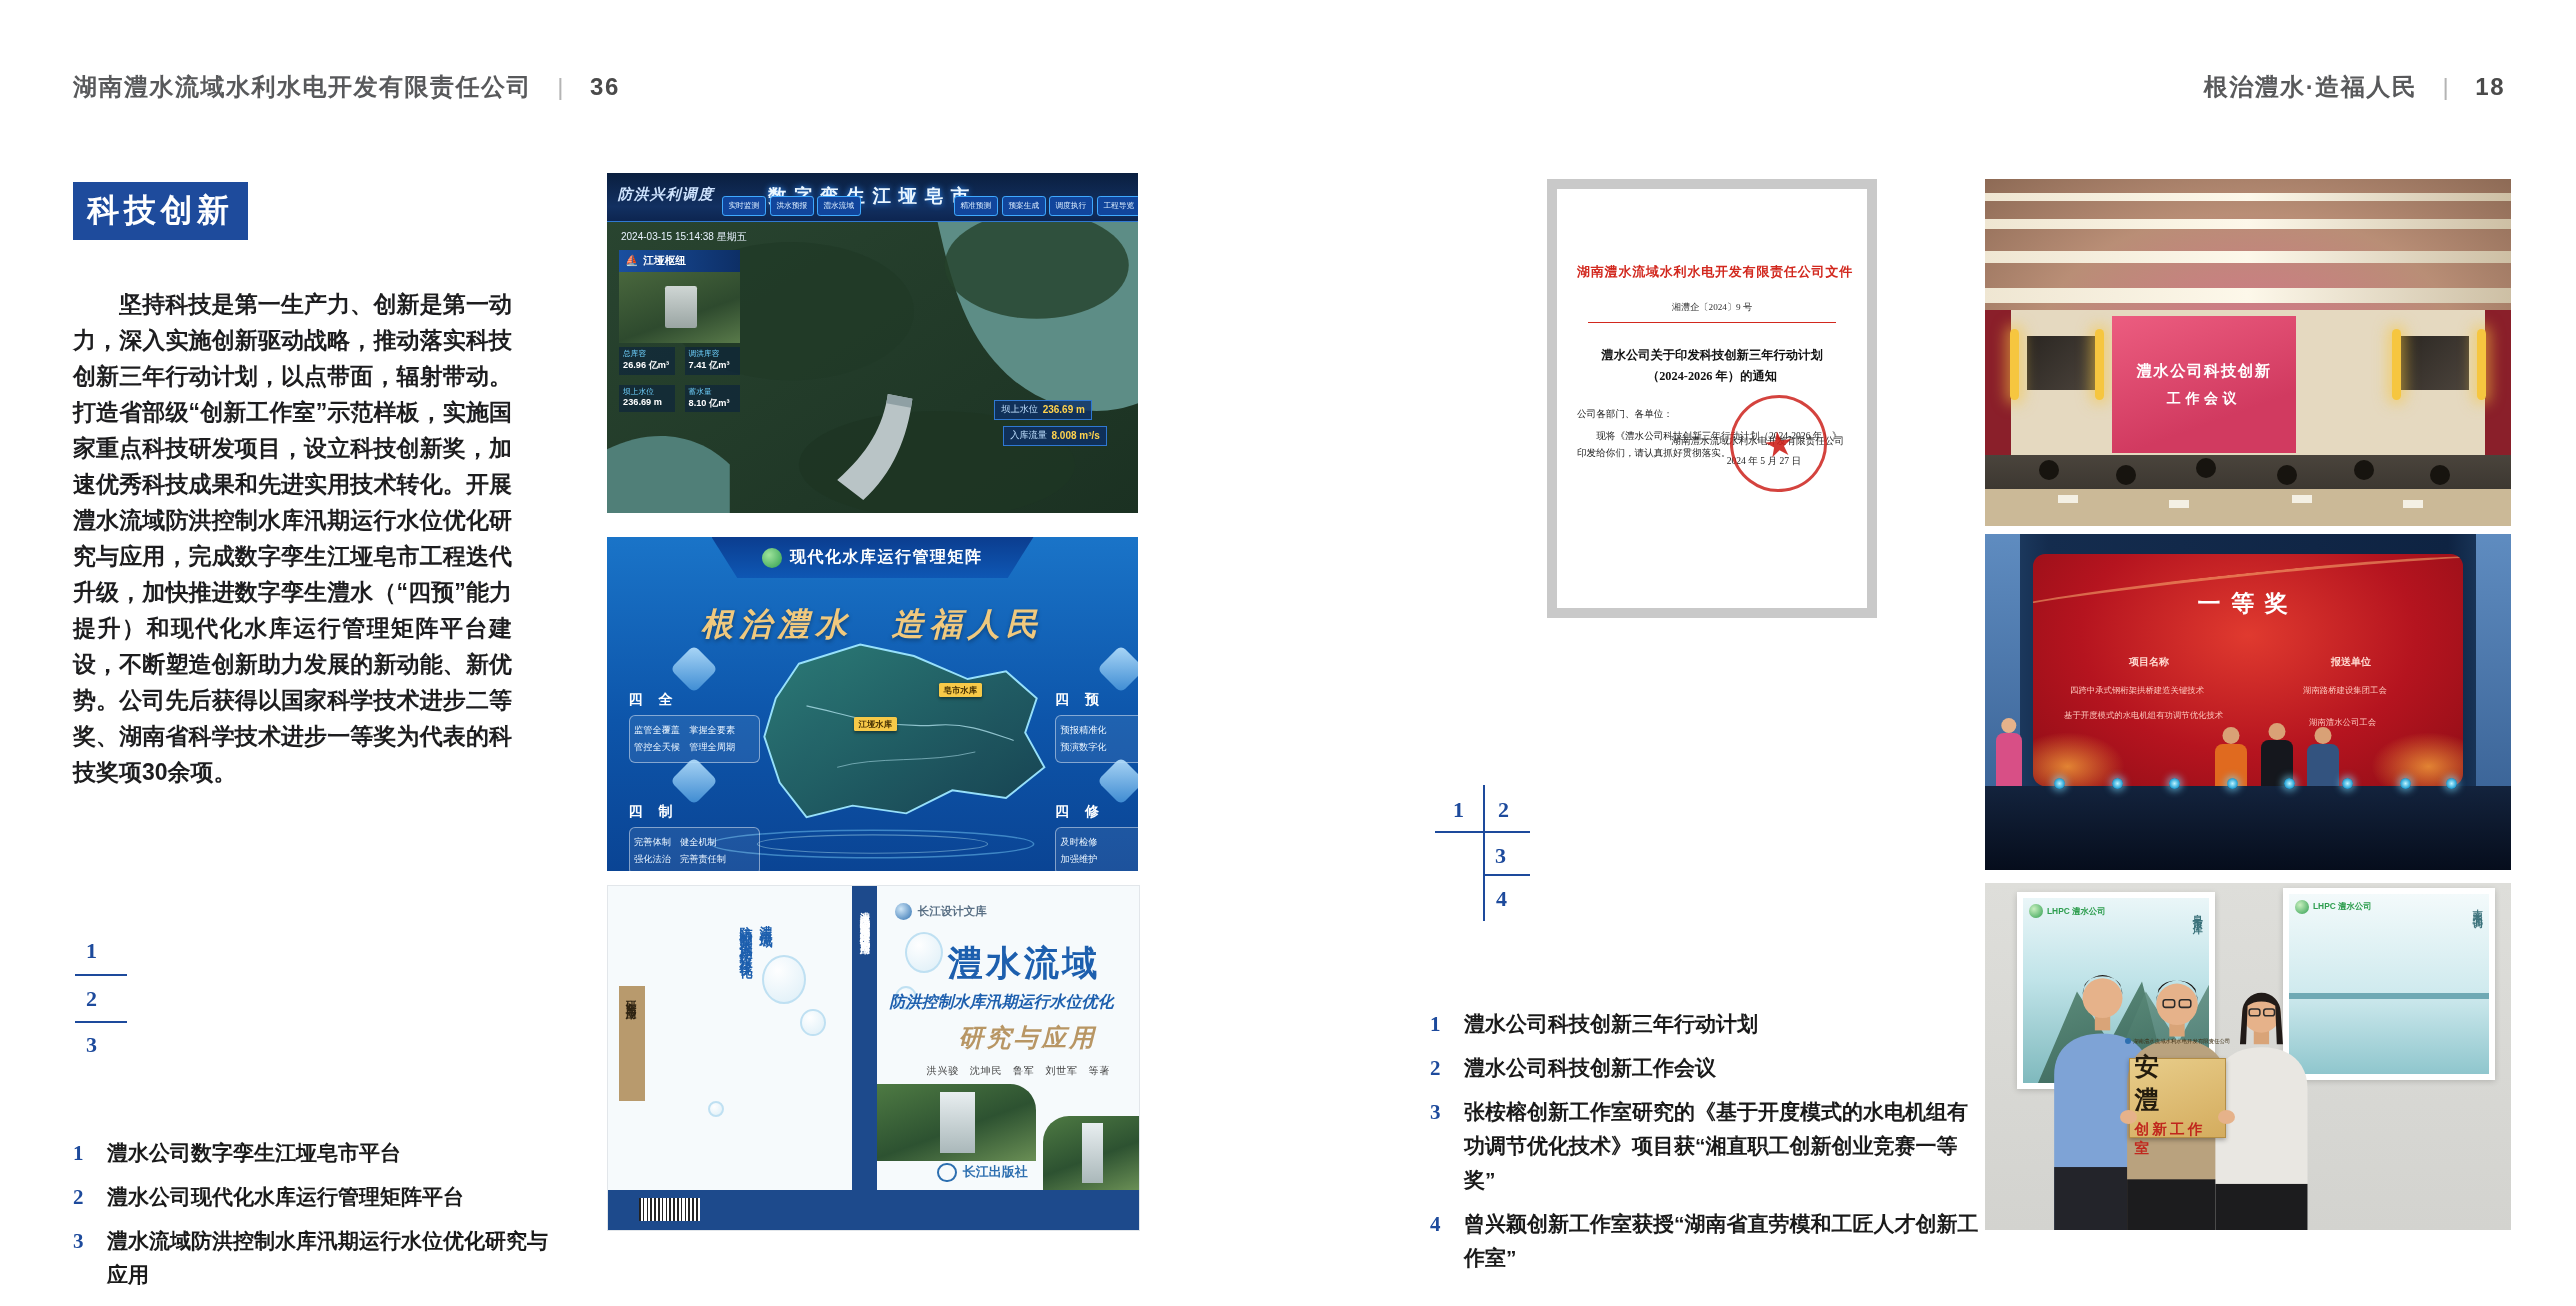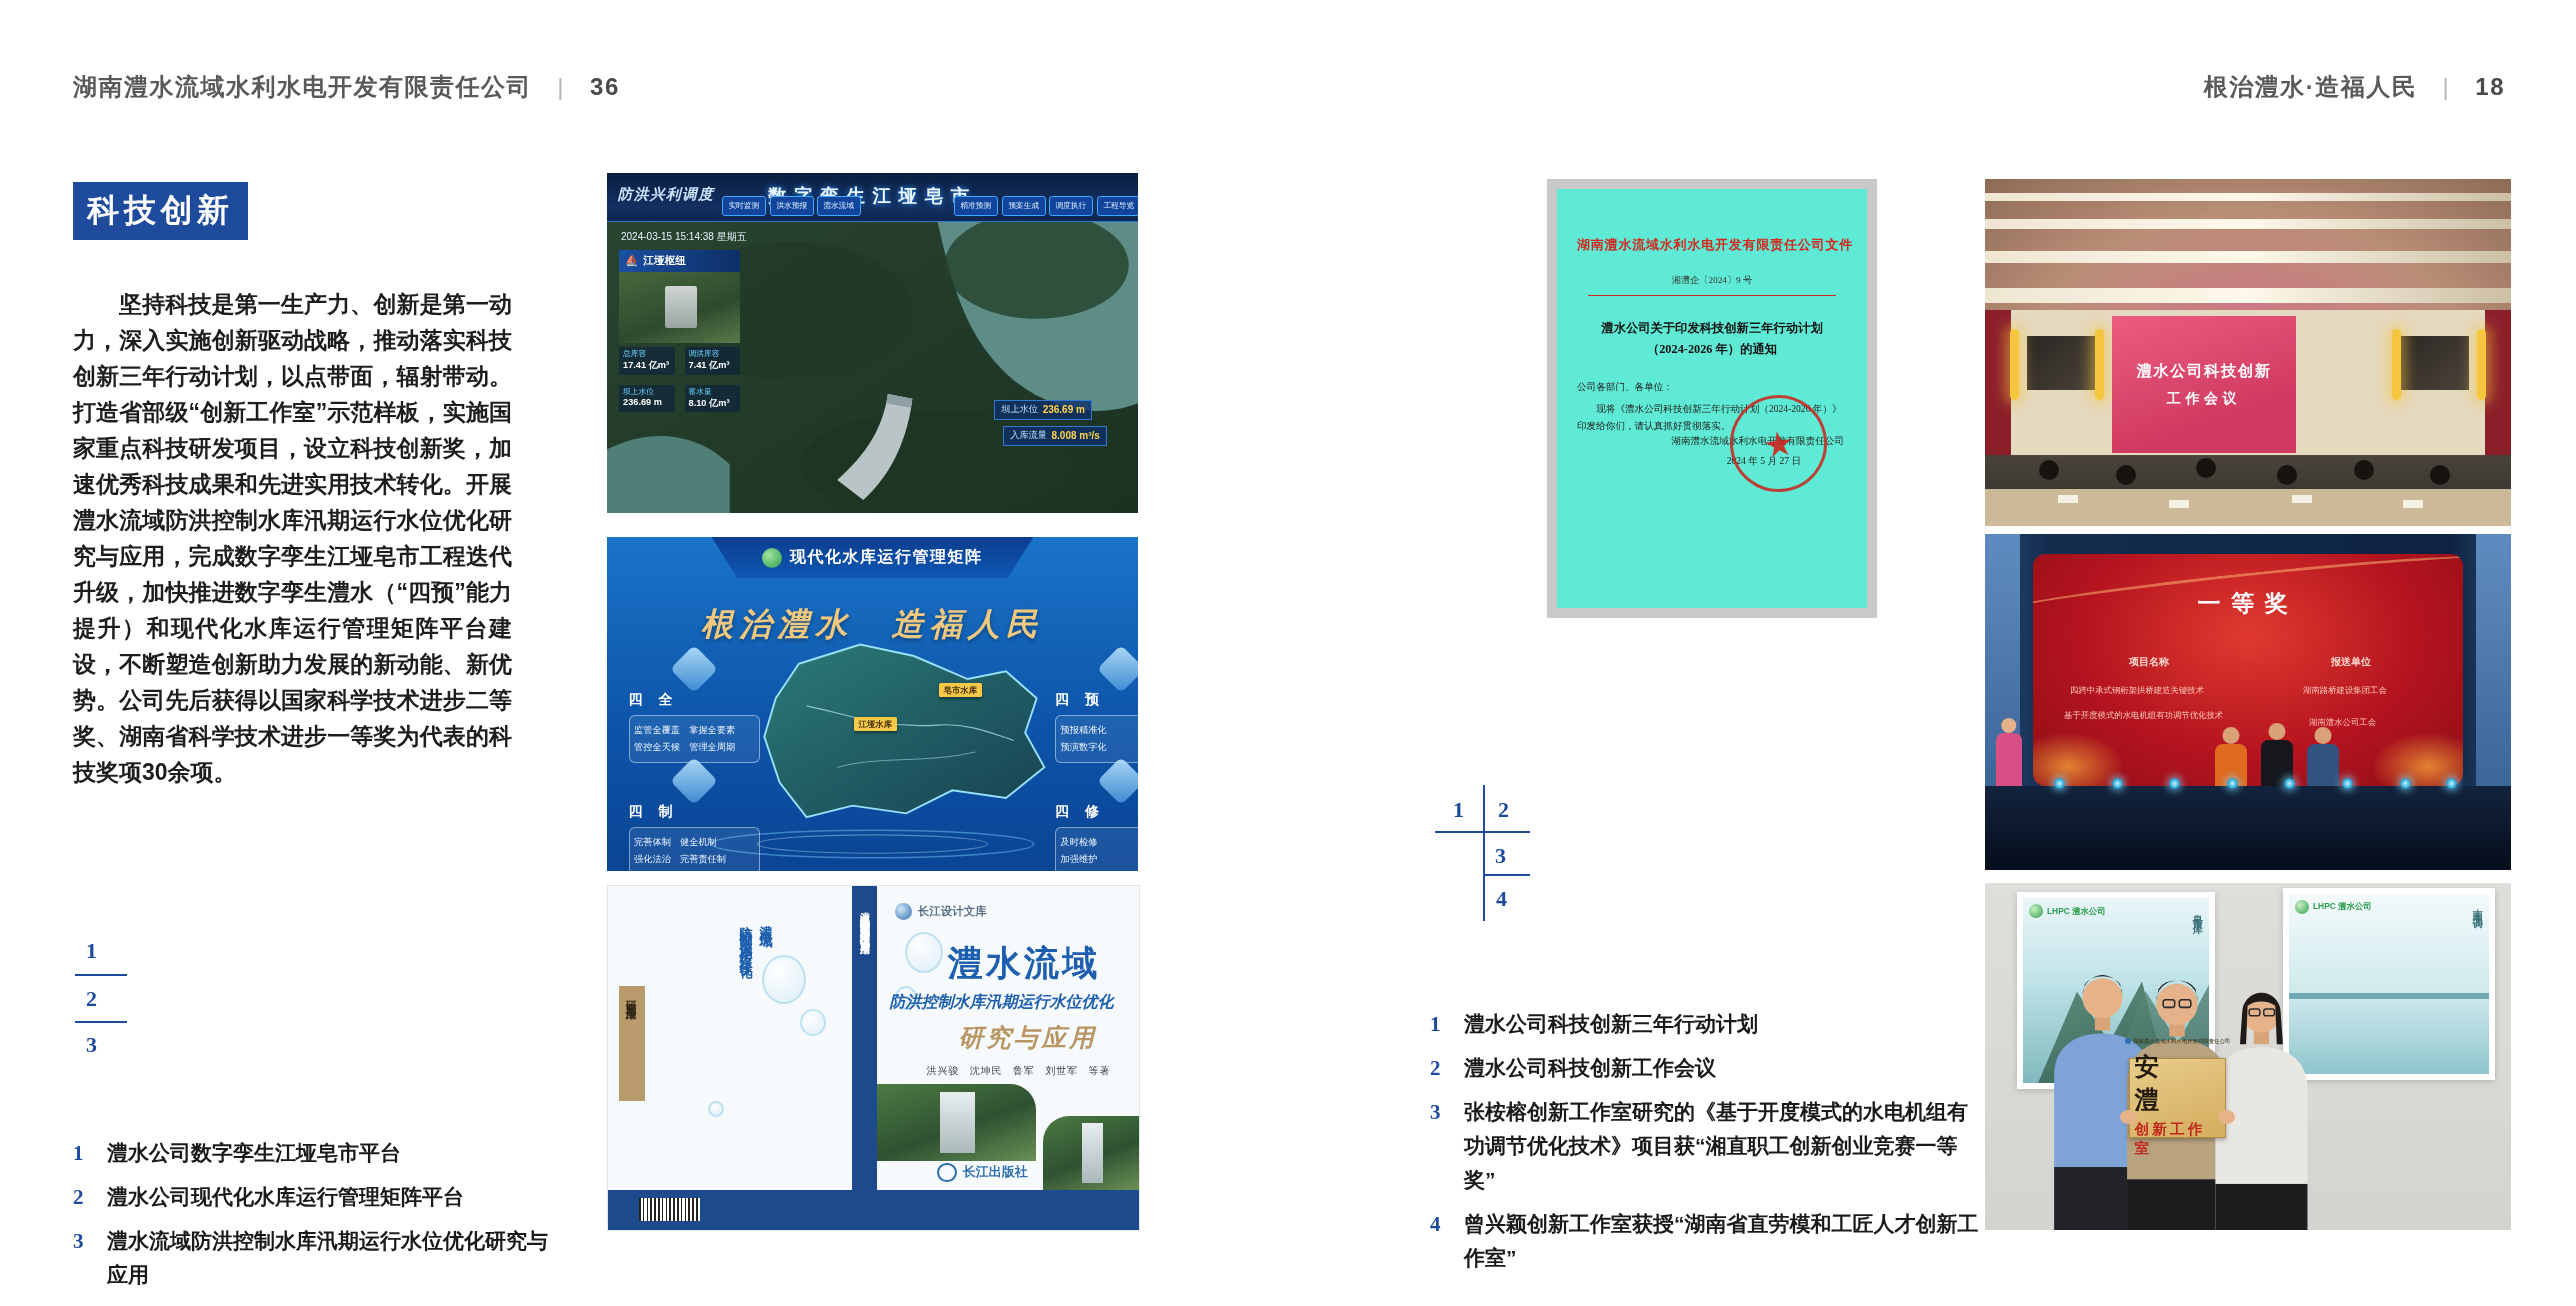--- a/index.html
+++ b/index.html
@@ -111,22 +111,22 @@
   .f3-auth{position:absolute;left:60%;top:178px;color:#444;font-size:10px;letter-spacing:0.8px;}
   .f3-ph{position:absolute;background:linear-gradient(160deg,#4e7a43,#2d5231 55%,#6a8f55);overflow:hidden;}
   .f3-ph::after{content:"";position:absolute;left:40%;top:10%;width:22%;height:80%;
                 background:linear-gradient(180deg,#e8eef0,#aab8ba);}
   .f3-pub{position:absolute;left:62%;bottom:48px;display:flex;align-items:center;gap:6.1px;
           color:#2d6fb0;font-size:13px;font-weight:bold;font-family:"Liberation Serif",serif;}
   .f3-pub .dot{width:15.4px;height:15.4px;border-radius:50%;border:2.3px solid #2d6fb0;}
 
   
   .doc{background:#c9c9c9;padding:10px;box-sizing:border-box;}
-  .doc-page{position:relative;width:100%;height:100%;background:#5eead4;box-sizing:border-box;
-            padding:47px 20px 0 20px;text-align:center;}
+  .doc-page{position:relative;width:100%;height:100%;background:#ffffff;box-sizing:border-box;
+            padding:74px 20px 0 20px;text-align:center;}
   .doc-h{color:#d2281e;font-size:13px;font-weight:bold;font-family:"Liberation Serif",serif;
          letter-spacing:0.8px;white-space:nowrap;}
   .doc-no{margin-top:20px;color:#333;font-size:9.2px;font-family:"Liberation Serif",serif;}
   .doc-rule{margin:7.7px auto 0;width:92%;height:1.5px;background:#d2281e;}
   .doc-title{margin-top:21.5px;color:#111;font-size:12.3px;font-weight:bold;line-height:21.5px;
              font-family:"Liberation Serif",serif;white-space:pre-line;}
   .doc-salu{margin-top:20px;text-align:left;font-size:9.6px;color:#222;font-family:"Liberation Serif",serif;}
   .doc-body{margin-top:6.1px;text-align:left;font-size:9.6px;line-height:17px;color:#222;
             text-indent:2em;font-family:"Liberation Serif",serif;}
   .doc-signer{position:absolute;right:23px;top:246px;font-size:9.6px;color:#222;
@@ -273,21 +273,21 @@
     <div class="f1-date">2024-03-15 15:14:38 星期五</div>
     <div class="f1-panel">
       <div class="f1-panel-h">
         <span>⛵</span>
         <span>江垭枢纽</span>
       </div>
       <div class="f1-photo"></div>
       <div class="f1-stats">
         <div class="f1-stat">
           <div class="lb">总库容</div>
-          <div class="vl">17.41 亿m³</div>
+          <div class="vl">26.96 亿m³</div>
         </div>
         <div class="f1-stat">
           <div class="lb">调洪库容</div>
           <div class="vl">7.41 亿m³</div>
         </div>
         <div class="f1-stat">
           <div class="lb">坝上水位</div>
           <div class="vl">236.69 m</div>
         </div>
         <div class="f1-stat">

